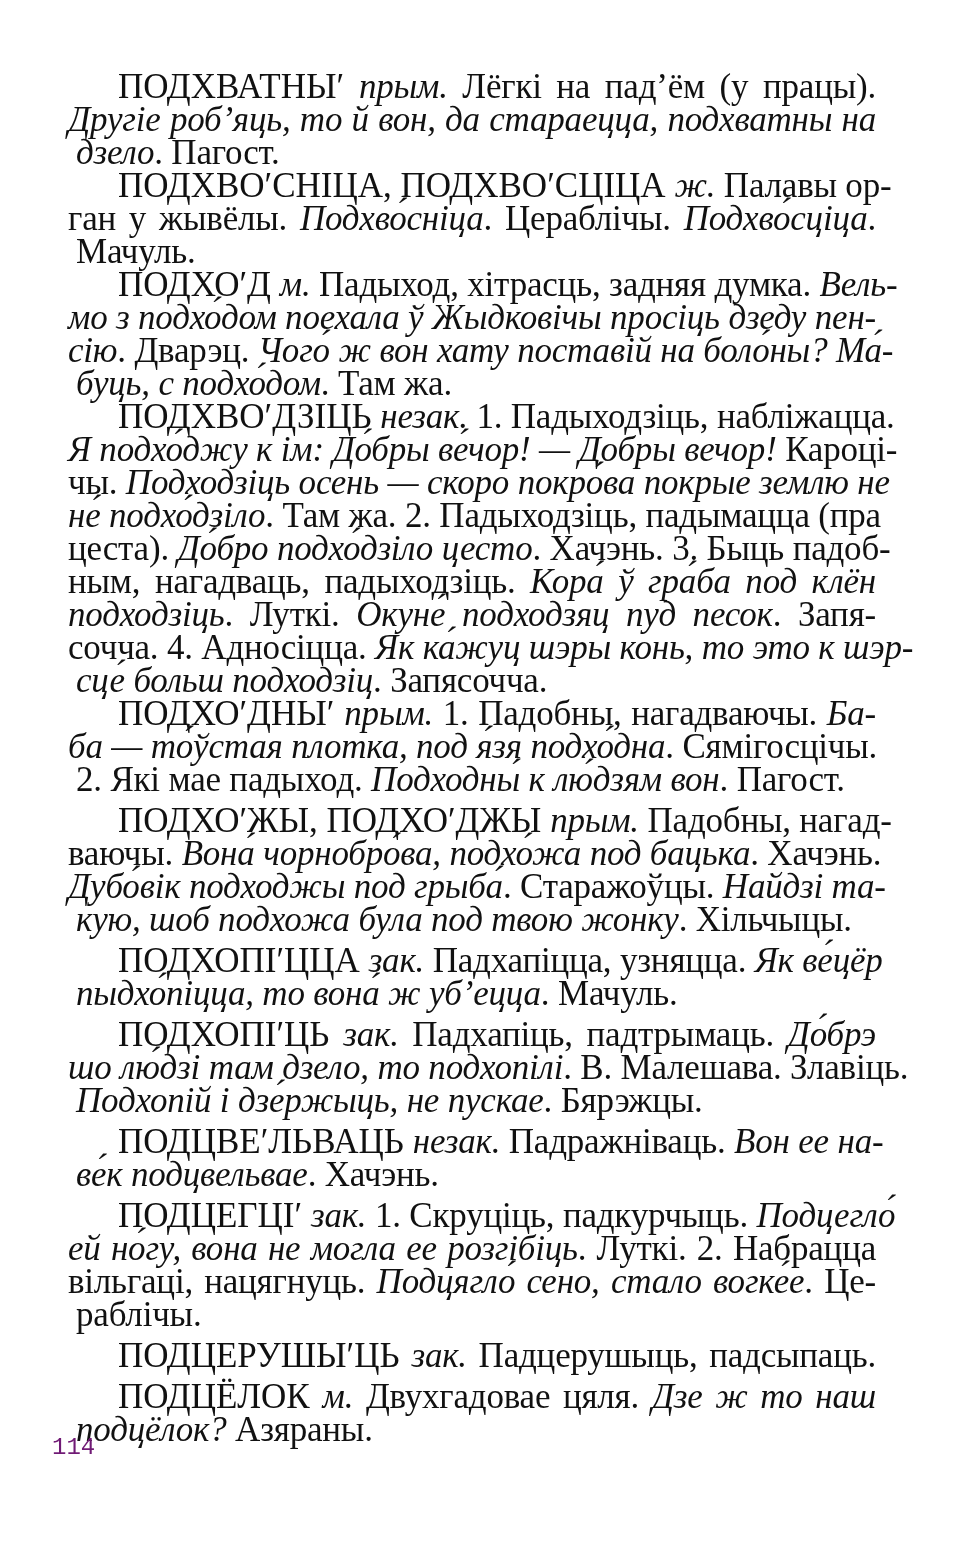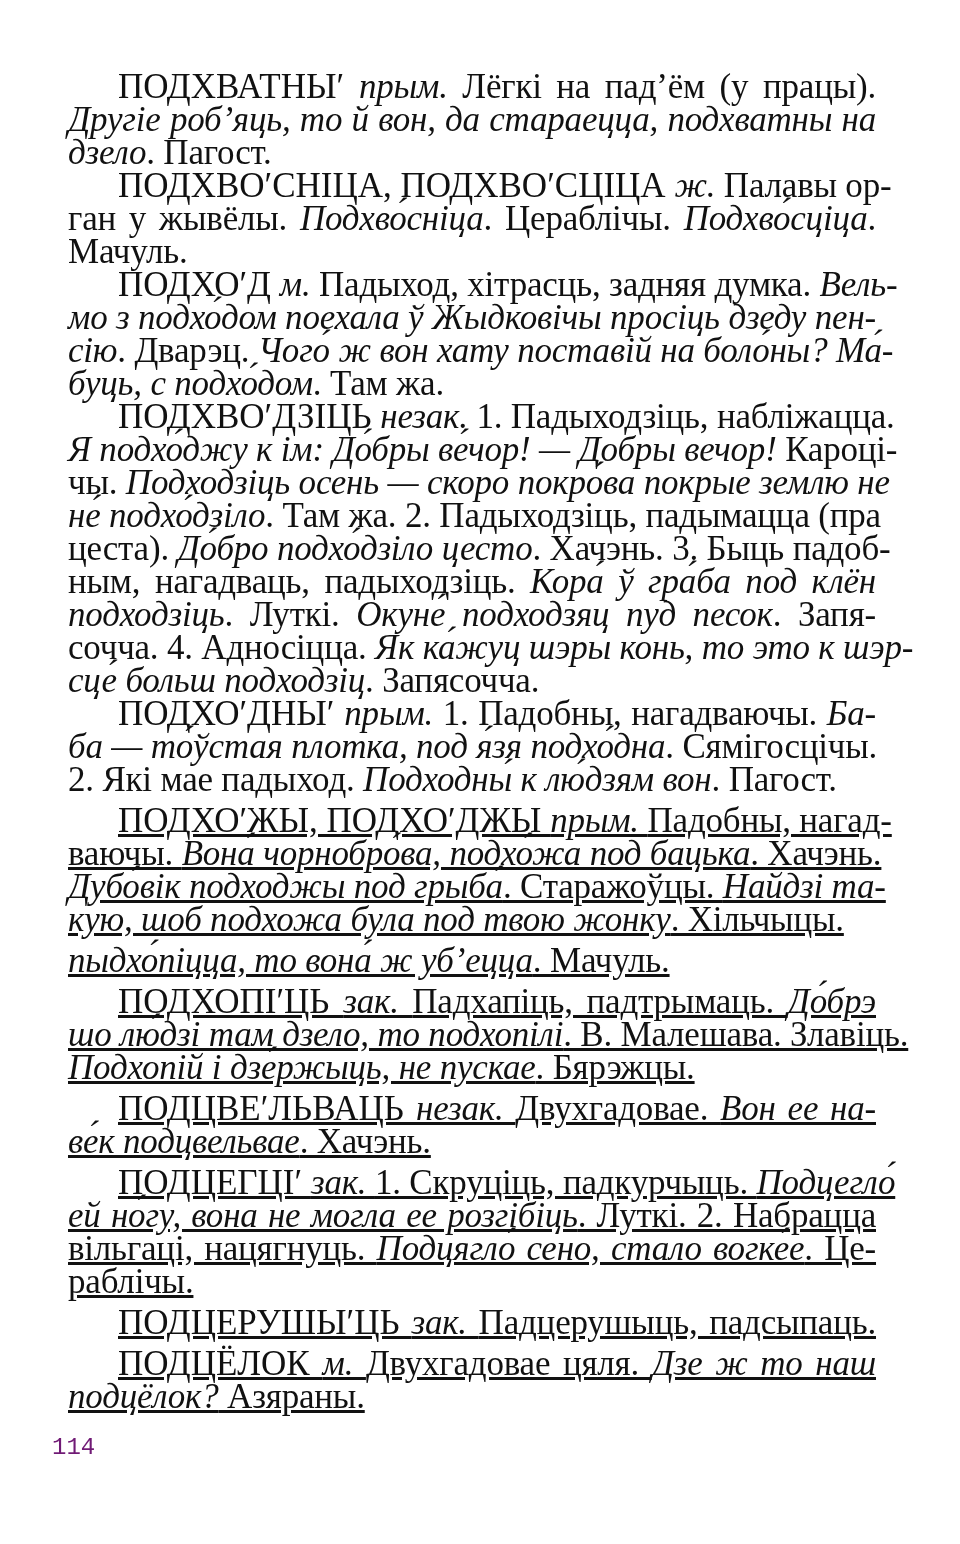--- a/index.html
+++ b/index.html
@@ -4,23 +4,23 @@
 <style>
   html, body { margin: 0; padding: 0; background: #ffffff; }
   body { width: 960px; height: 1544px; position: relative; overflow: hidden; }
   .page {
     position: absolute; left: 68px; top: 70px; width: 808px;
     font-family: "Liberation Serif", "DejaVu Serif", serif;
     font-size: 35px; line-height: 33px; color: #111;
     letter-spacing: -0.2px;
   }
   .entry { margin: 0; }
-  .entry.gap { margin-top: 8px; text-decoration: underline; }
+  .entry.gap { margin-top: 8px; }
   .line { display: block; text-align: justify; text-align-last: justify; white-space: nowrap; height: 33px; }
-  .line.last { text-align-last: left; }
+  .line.last { text-align-last: left; margin-left: 8px; }
   .line.indent { padding-left: 50px; }
   .hw { font-style: normal; letter-spacing: 0px; }
   .it { font-style: italic; }
   .page-number {
     position: absolute; left: 52px; top: 1434px;
     font-family: Liberation Mono, monospace;
     font-size: 24px; color: #701a75;
   }
 </style>
 </head>
@@ -59,29 +59,30 @@
       <span class="line"><span class="it">ба — то́ўстая плотка, под я́зя подхо́дна</span><span class="n">. Сямігосцічы.</span></span>
       <span class="line last"><span class="n">2. Які мае падыход. </span><span class="it">Подходны́ к лю́дзям вон</span><span class="n">. Пагост.</span></span>
     </div>
     <div class="entry gap">
       <span class="line indent"><span class="hw">ПОДХО′ЖЫ, ПОДХО′ДЖЫ </span><span class="it">прым. </span><span class="n">Падобны, нагад-</span></span>
       <span class="line"><span class="n">ваючы. </span><span class="it">Вона́ чорнобро́ва, подхо́жа под бацька</span><span class="n">. Хачэнь.</span></span>
       <span class="line"><span class="it">Дубо́вік подходжы под грыба́</span><span class="n">. Старажоўцы. </span><span class="it">Найдзі та-</span></span>
       <span class="line last"><span class="it">кую, шоб подхожа була под твою жонку</span><span class="n">. Хільчыцы.</span></span>
     </div>
     <div class="entry gap">
+      <span class="line indent"><span class="hw">ПОДХОПІ′ЦЦА </span><span class="it">зак. </span><span class="n">Падхапіцца, узняцца. </span><span class="it">Як ве́цёр</span></span>
       <span class="line last"><span class="it">пыдхо́піцца, то вона́ ж уб’ецца</span><span class="n">. Мачуль.</span></span>
     </div>
     <div class="entry gap">
       <span class="line indent"><span class="hw">ПОДХОПІ′ЦЬ </span><span class="it">зак. </span><span class="n">Падхапіць, падтрымаць. </span><span class="it">До́брэ</span></span>
       <span class="line"><span class="it">шо лю́дзі там дзело, то подхопілі</span><span class="n">. В. Малешава. Злавіць.</span></span>
       <span class="line last"><span class="it">Подхопій і дзе́ржыць, не пускае</span><span class="n">. Бярэжцы.</span></span>
     </div>
     <div class="entry gap">
-      <span class="line indent"><span class="hw">ПОДЦВЕ′ЛЬВАЦЬ </span><span class="it">незак. </span><span class="n">Двухгадовае. </span><span class="it">Вон ее на-</span></span>
+      <span class="line indent"><span class="hw">ПОДЦВЕ′ЛЬВАЦЬ </span><span class="it">незак. </span><span class="n">Падражніваць. </span><span class="it">Вон ее на-</span></span>
       <span class="line last"><span class="it">ве́к подцвельвае</span><span class="n">. Хачэнь.</span></span>
     </div>
     <div class="entry gap">
       <span class="line indent"><span class="hw">ПОДЦЕГЦІ′ </span><span class="it">зак. </span><span class="n">1. Скруціць, падкурчыць. </span><span class="it">Подцегло́</span></span>
       <span class="line"><span class="it">ей но́гу, вона не могла ее розгібіць</span><span class="n">. Луткі. 2. Набрацца</span></span>
       <span class="line"><span class="n">вільгаці, нацягнуць. </span><span class="it">Подцягло́ сено, стало вогке́е</span><span class="n">. Це-</span></span>
       <span class="line last"><span class="n">раблічы.</span></span>
     </div>
     <div class="entry gap">
       <span class="line indent"><span class="hw">ПОДЦЕРУШЫ′ЦЬ </span><span class="it">зак. </span><span class="n">Падцерушыць, падсыпаць.</span></span>

